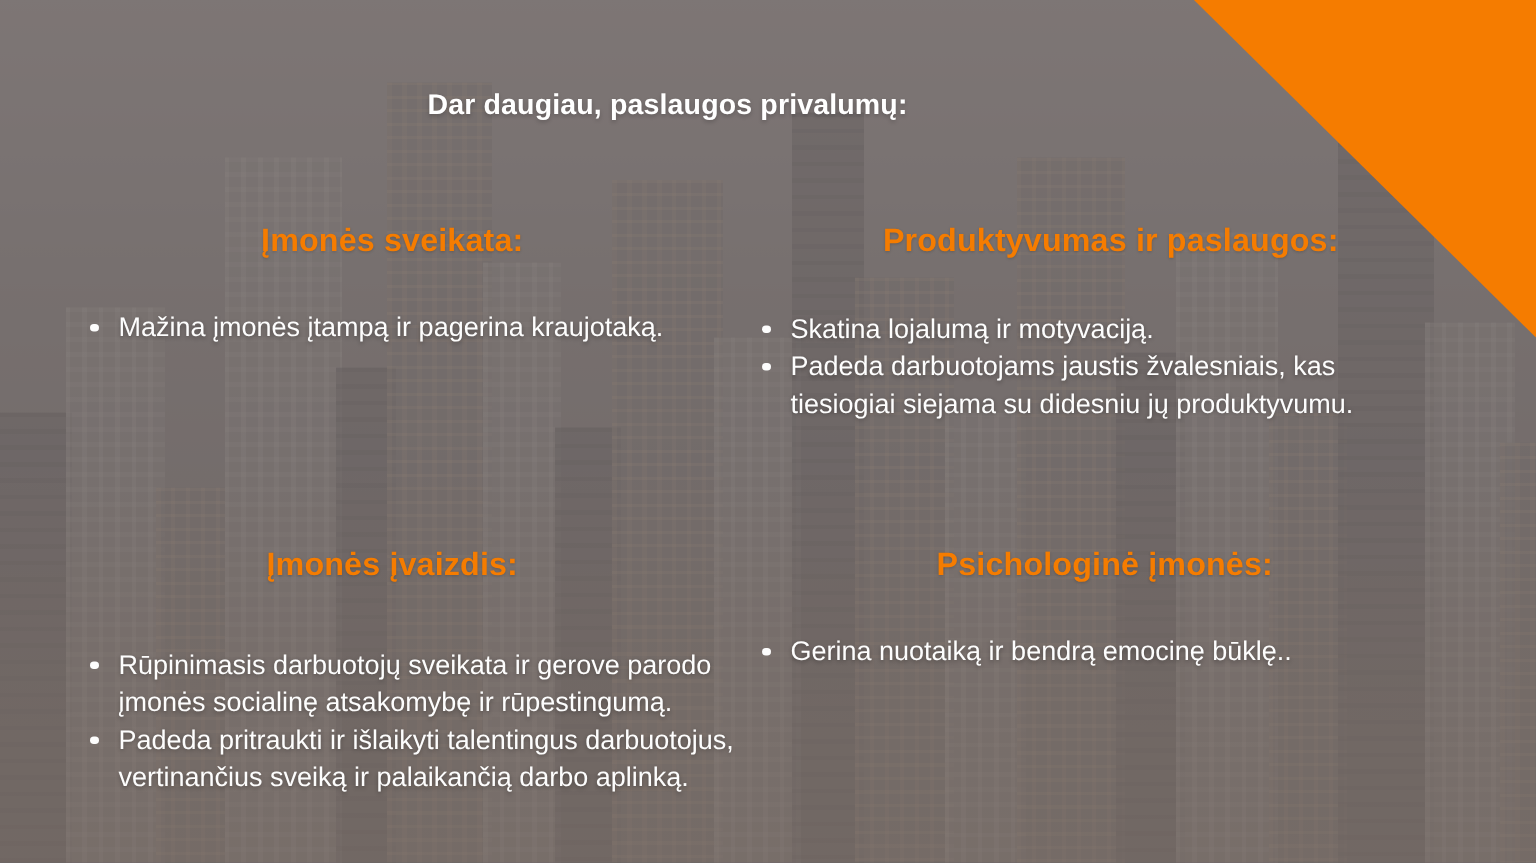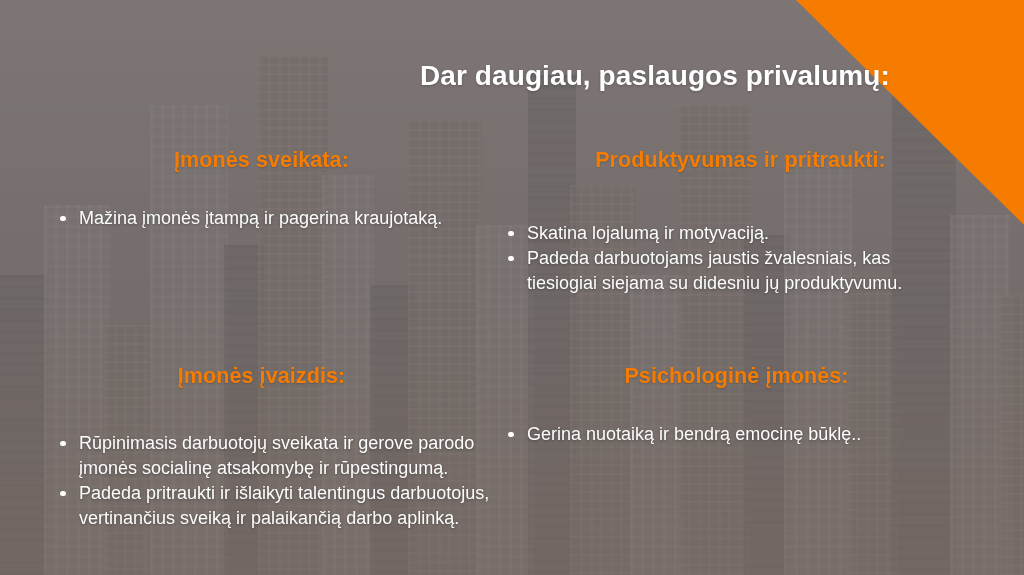--- a/index.html
+++ b/index.html
@@ -93,23 +93,23 @@
 
   
   .content {
     position:absolute; inset:0;
     z-index:5;
   }
 
   .slide-title {
     position:absolute;
     top:60px; left:0; width:890px;
-    text-align:right;
+    text-align:center;
     color:#ffffff;
-    font-size:28px;
+    font-size:19px;
     font-weight:700;
     letter-spacing:0.1px;
     text-shadow:0 1px 3px rgba(0,0,0,0.22);
   }
 
   .col {
     position:absolute;
     width:455px;
   }
   .col-left  { left:40px; }
@@ -146,21 +146,21 @@
     content:"";
     position:absolute;
     left:8px; top:9.5px;
     width:5.5px; height:5.5px;
     border-radius:50%;
     background:#fdfdfd;
   }
 
   
   .col-left.row-top    .bullets { margin-top:33px; margin-left:12px; }
-  .col-right.row-top   .bullets { margin-top:48px; margin-left:5px; }
+  .col-right.row-top   .bullets { margin-top:34px; margin-left:5px; }
   .col-left.row-bottom .bullets { margin-top:42px; margin-left:12px; }
   .col-right.row-bottom .bullets{ margin-top:33px; margin-left:5px; }
 
   .col-left.row-top  .section-heading  { padding-right:12px; }
   .col-right.row-top .section-heading  { padding-left:36px; }
   .col-left.row-bottom .section-heading{ padding-right:12px; }
   .col-right.row-bottom .section-heading{ padding-left:28px; }
 </style>
 </head>
 <body>
@@ -201,21 +201,21 @@
     <h1 class="slide-title">Dar daugiau, paslaugos privalumų:</h1>
 
     <div class="col col-left row-top">
       <h2 class="section-heading">Įmonės sveikata:</h2>
       <ul class="bullets">
         <li>Mažina įmonės įtampą ir pagerina kraujotaką.</li>
       </ul>
     </div>
 
     <div class="col col-right row-top">
-      <h2 class="section-heading">Produktyvumas ir pritraukti:</h2>
+      <h2 class="section-heading">Produktyvumas ir paslaugos:</h2>
       <ul class="bullets">
         <li>Skatina lojalumą ir motyvaciją.</li>
         <li>Padeda darbuotojams jaustis žvalesniais, kas tiesiogiai siejama su didesniu jų produktyvumu.</li>
       </ul>
     </div>
 
     <div class="col col-left row-bottom">
       <h2 class="section-heading">Įmonės įvaizdis:</h2>
       <ul class="bullets">
         <li>Rūpinimasis darbuotojų sveikata ir gerove parodo įmonės socialinę atsakomybę ir rūpestingumą.</li>

